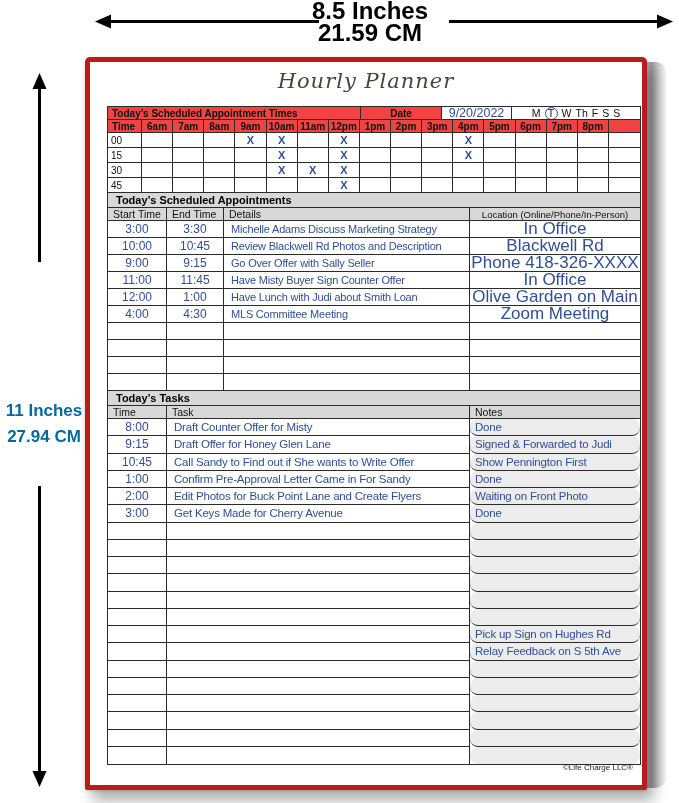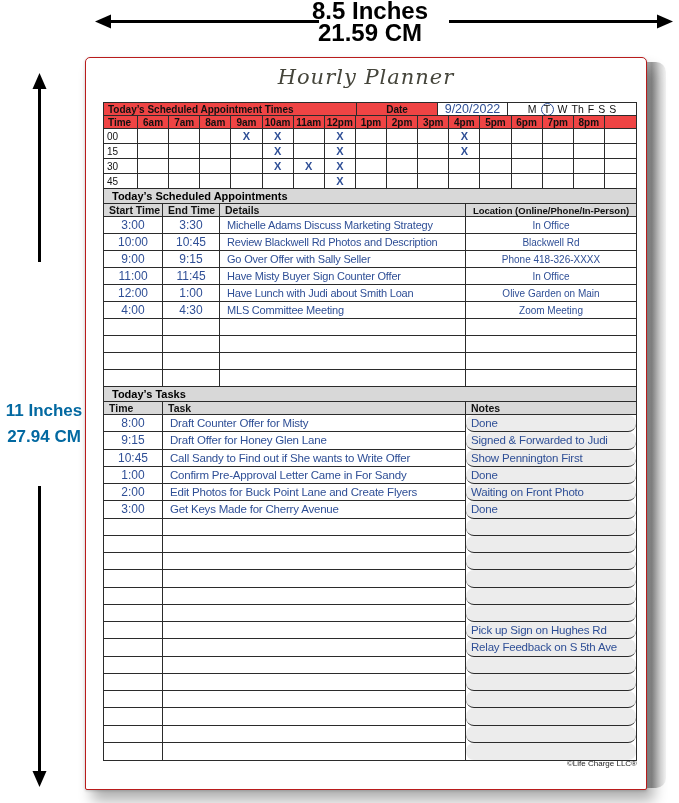--- a/index.html
+++ b/index.html
@@ -12,21 +12,21 @@
                   font-weight:bold; font-size:24px; line-height:22px; color:#000; }
   .dim-left-text { position:absolute; left:0; top:398px; width:88px; text-align:center;
                    font-weight:bold; font-size:17px; line-height:26px; color:#0369a1; }
   .arrow-svg { position:absolute; }
 
   
   .page-edge { position:absolute; left:644px; top:62px; width:22px; height:726px;
                background:linear-gradient(to right,#c4c4c4 0%,#9b9b9b 35%,#d9d9d9 75%,#f4f4f4 100%);
                border-radius:0 10px 10px 0; }
   .page { position:absolute; left:85px; top:57px; width:562px; height:733px; background:#fff;
-          border:1px solid #b91c1c; border-radius:5px 5px 2px 2px;
+          border:5px solid #b91c1c; border-radius:5px 5px 2px 2px;
           box-shadow:0 1px 3px rgba(0,0,0,.18), 7px 11px 14px rgba(0,0,0,.30); }
   .title { margin-top:7px; text-align:center; font-family:"DejaVu Serif", serif;
            font-style:italic; font-size:21px; color:#45453b; letter-spacing:1px; }
   .footer { position:absolute; right:9px; top:701px; font-size:8px; color:#1d1d1d; }
 
   
   .table { position:absolute; left:17px; top:44px; width:534px; border:1px solid #2b2b2b; background:#fff; }
   .t-row { display:grid; }
   .cell { border-right:1px solid #2b2b2b; border-bottom:1px solid #2b2b2b; background:#fff;
           display:flex; align-items:center; justify-content:center; font-size:10px;
@@ -39,28 +39,28 @@
   .rowQ { grid-template-columns:34px repeat(16,1fr); height:15px; }
   .rowAppt { grid-template-columns:59px 57px 246px 1fr; height:17px; }
   .rowApptH { grid-template-columns:59px 57px 246px 1fr; height:13px; }
   .rowTask { grid-template-columns:59px 303px 1fr; height:17.25px; }
   .rowTaskH { grid-template-columns:59px 303px 1fr; height:13px; }
 
   .hdr { background:#ef4444; font-weight:bold; }
   .left { justify-content:flex-start; padding-left:4px; }
   .sec-hdr { display:flex; align-items:center; height:15px; background:#d8d8d8; font-weight:bold;
              font-size:11px; padding-left:8px; border-bottom:1px solid #2b2b2b; }
-  .col-hdr { background:#d8d8d8; font-weight:bold; font-size:10.5px; justify-content:flex-start; padding-left:5px; }
+  .col-hdr { background:#d8d8d8; font-weight:normal; font-size:10.5px; justify-content:flex-start; padding-left:5px; }
   .loc-hdr { font-size:9.5px; justify-content:center; padding-left:0; }
 
   .ink { color:#2f4f96; font-weight:normal; }
   .time-ink { font-size:12px; }
   .details-ink { justify-content:flex-start; padding-left:7px; font-size:11px; letter-spacing:-0.2px; }
   .task-ink { justify-content:flex-start; padding-left:7px; font-size:11.5px; letter-spacing:-0.2px; }
-  .loc-ink { font-size:10px; }
+  .loc-ink { font-size:17px; }
   .note-ink { justify-content:flex-start; padding-left:5px; font-size:11.5px; letter-spacing:-0.2px; }
   .notes-bg { background:#ececec;border-radius:8px; }
   .date-ink { font-size:12.5px; }
   .qlabel { justify-content:flex-start; padding-left:3px; font-size:10px; }
   .xmark { color:#2f4f96; font-weight:bold; font-size:11px; }
 
   .days { gap:4px; font-size:10.5px; }
   .day { display:inline-block; }
   .day-circled { display:inline-flex; align-items:center; justify-content:center;
                  width:13px; height:13px; border:1.5px solid #2f4f96; border-radius:50%; }

